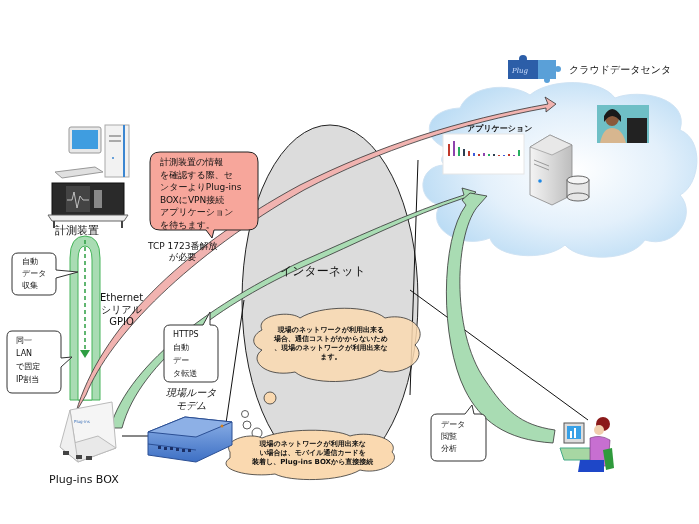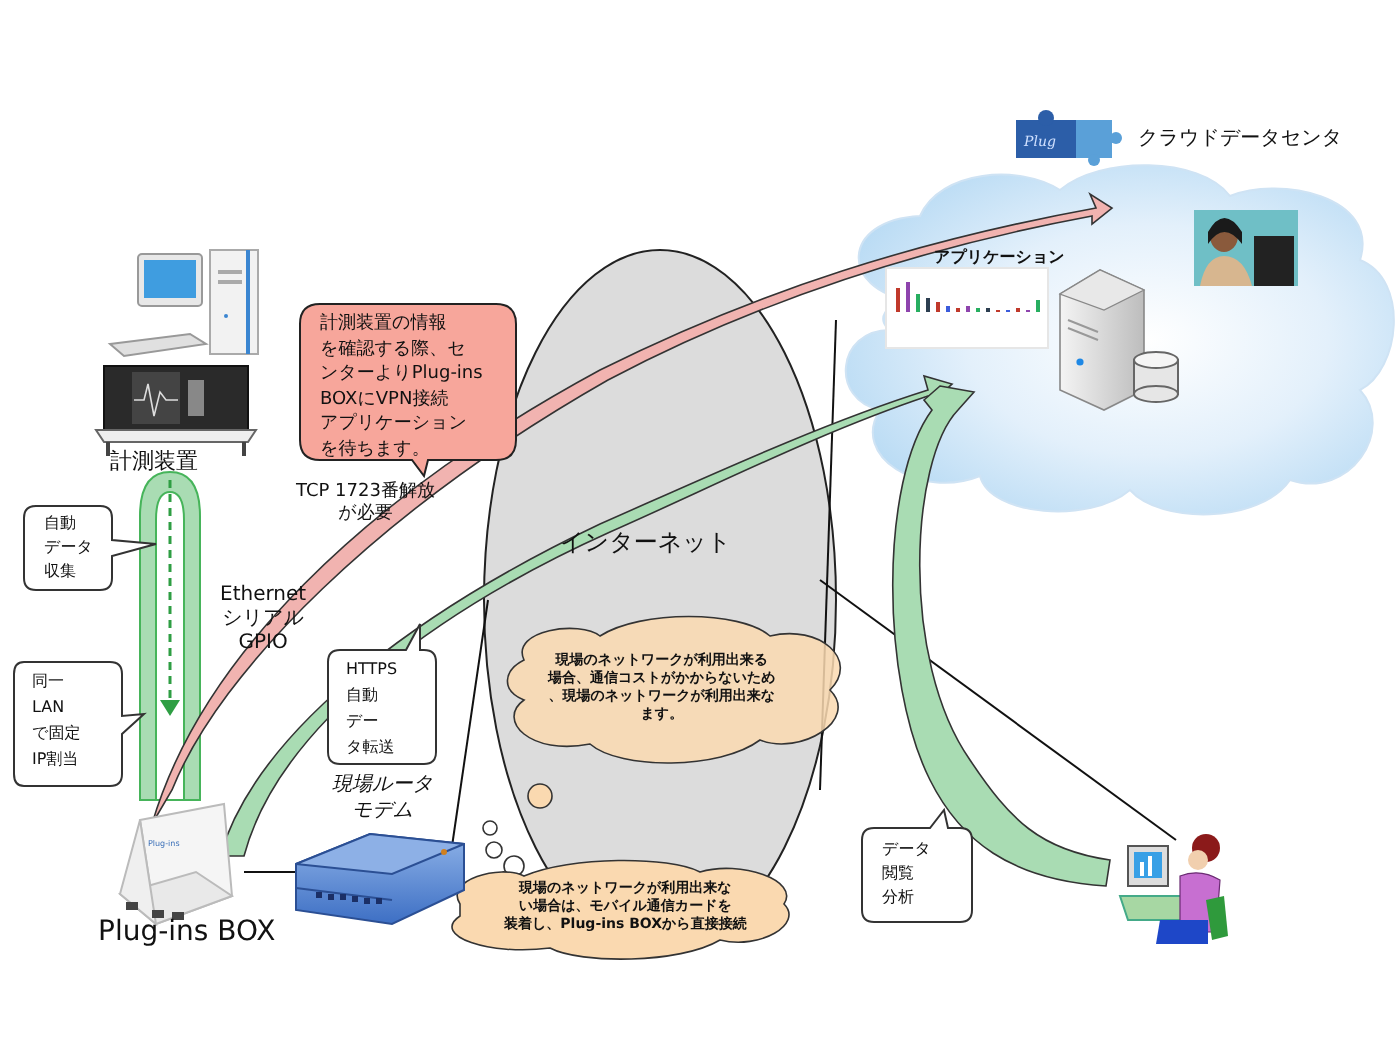--- a/index.html
+++ b/index.html
@@ -192,24 +192,24 @@
     <path d="M590,438 Q600,434 610,440 L608,466 L590,466 Z" fill="#c76fd1" stroke="#6a2b72" stroke-width="0.6"></path>
     <path d="M603,450 L612,448 L614,468 L606,470 Z" fill="#2f9a3c"></path>
     <path d="M580,460 L604,460 L604,472 L578,472 Z" fill="#1e47c8"></path>
   </g>
 </svg>
 
 <div class="lbl" style="left:280px;top:262px;font-size:12px;line-height:18px;">インターネット</div>
 <div class="lbl" style="left:569px;top:63px;font-size:10px;">クラウドデータセンタ</div>
 <div class="lbl" style="left:455px;top:122px;font-size:8px;font-weight:bold;margin-left:12px;">アプリケーション</div>
 <div class="lbl" style="left:55px;top:224px;font-size:11px;font-weight:normal;">計測装置</div>
-<div class="lbl" style="left:49px;top:460px;font-size:14px;">Plug-ins BOX</div>
+<div class="lbl" style="left:49px;top:473px;font-size:11px;">Plug-ins BOX</div>
 <div class="lbl" style="left:166px;top:386px;font-size:10px;font-style:italic;">現場ルータ
 モデム</div>
-<div class="lbl" style="left:110px;top:292px;font-size:10px;line-height:12px;">Ethernet
+<div class="lbl" style="left:100px;top:292px;font-size:10px;line-height:12px;">Ethernet
 シリアル
 GPIO</div>
 <div class="lbl" style="left:148px;top:241px;font-size:9px;line-height:11px;">TCP 1723番解放
 が必要</div>
 
 <div class="callout-text" style="left:160px;top:156px;font-size:9px;line-height:12.5px;">計測装置の情報
 を確認する際、セ
 ンターよりPlug-ins
 BOXにVPN接続
 アプリケーション

